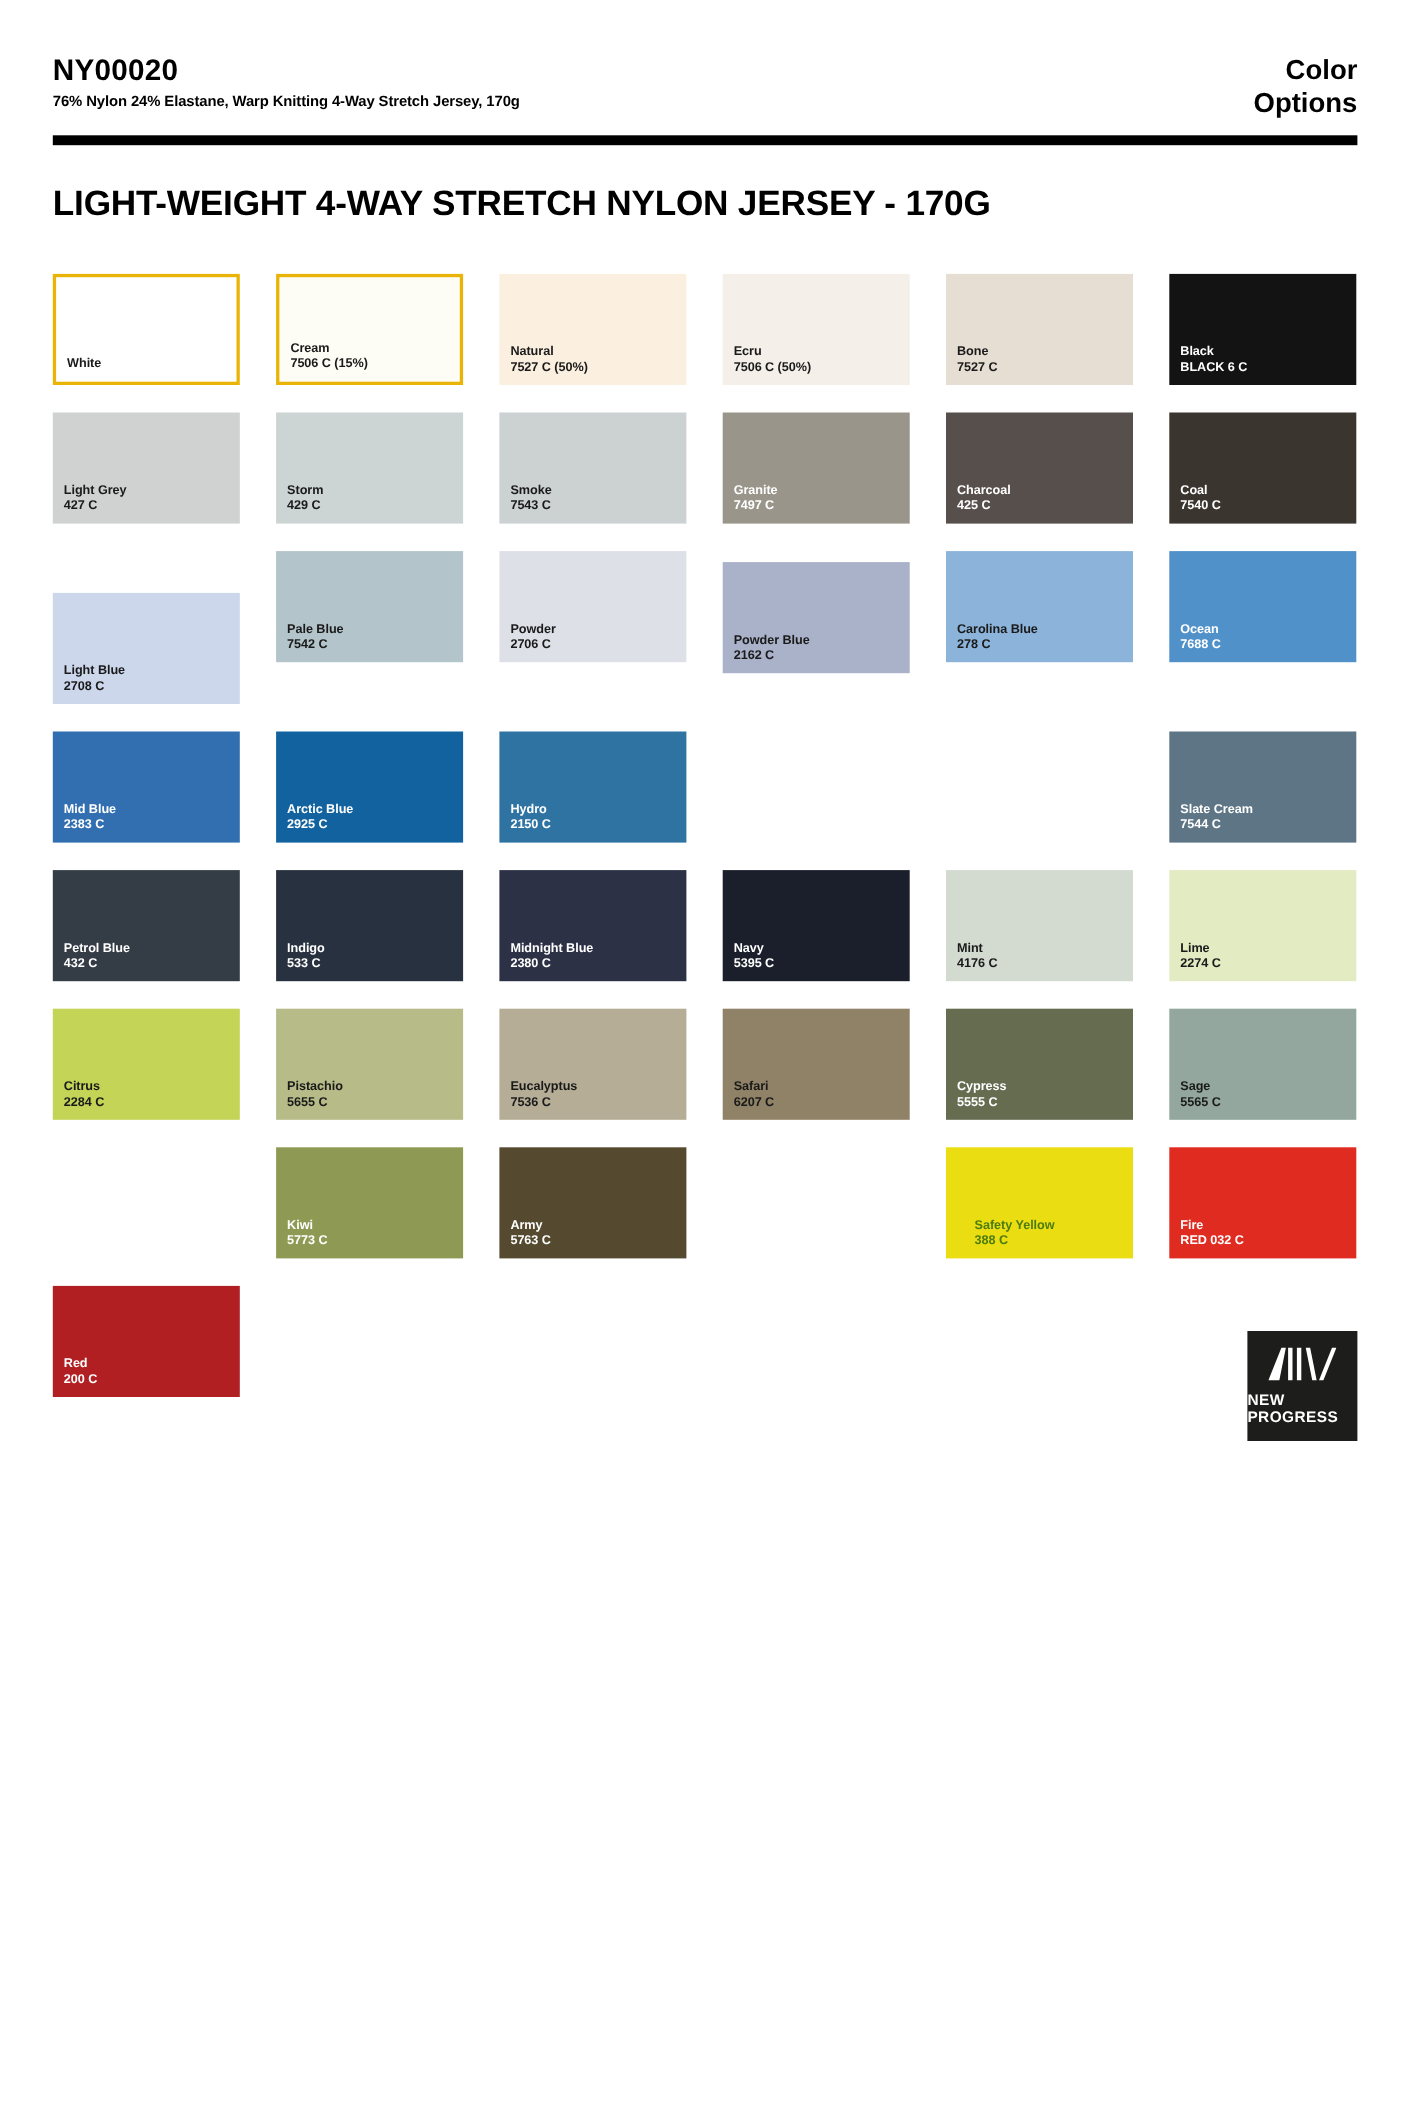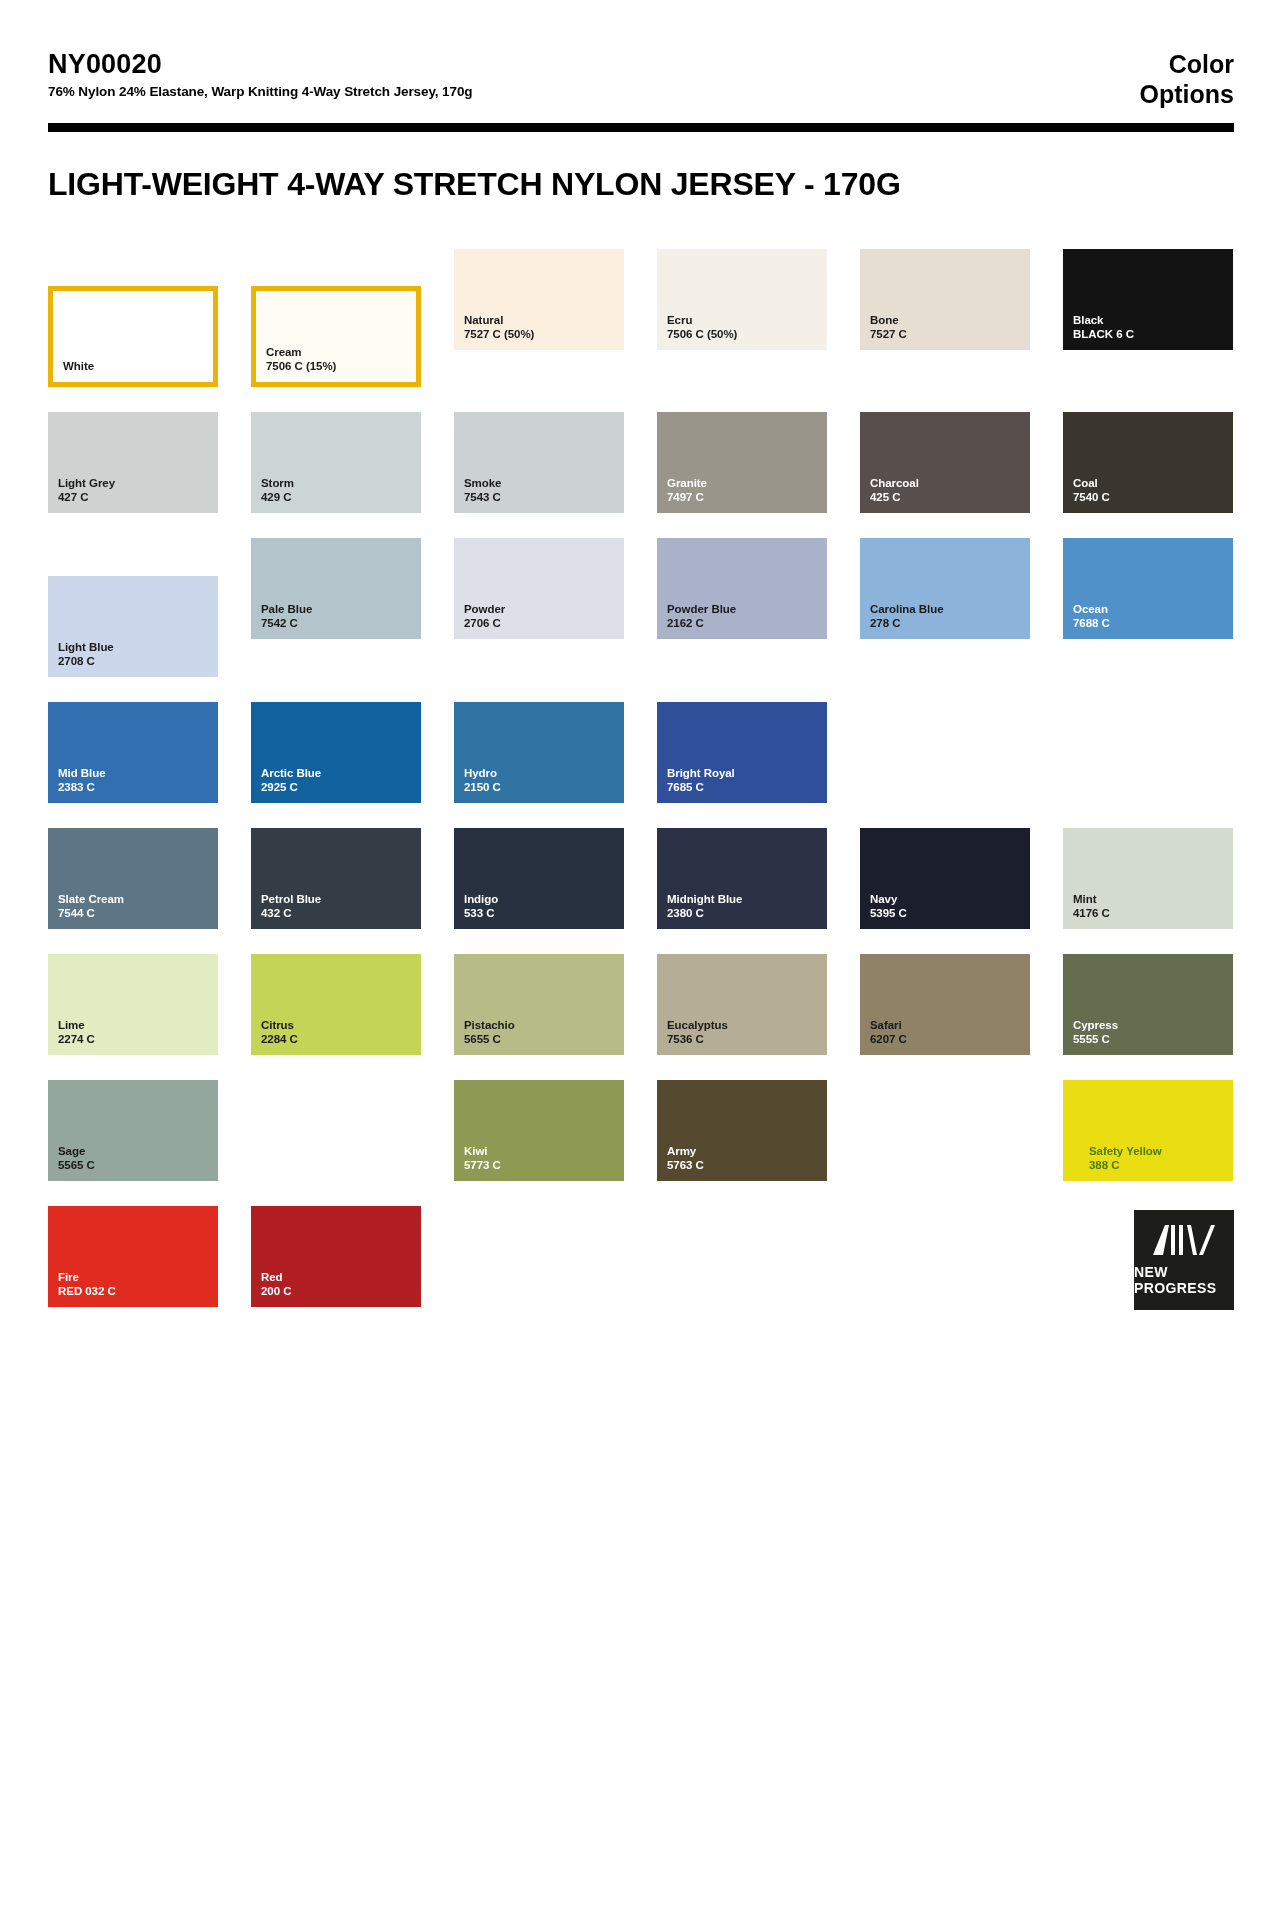--- a/index.html
+++ b/index.html
@@ -79,21 +79,21 @@
   }
 
   .swatch {
     position: relative;
     height: 101px;
     overflow: hidden;
   }
 
   .swatch.empty { background: transparent; }
 
-  .swatch.bordered { border: 5px solid #eab308; margin-top: 37px; }
+  .swatch.bordered { border: 3px solid #eab308; }
 
   .swatch-labels {
     position: absolute;
     left: 10px;
     bottom: 9px;
     line-height: 1.22;
   }
 
   .swatch-name {
     font-size: 11.5px;
@@ -238,21 +238,21 @@
           <span class="swatch-name">Pale Blue</span>
           <span class="swatch-code">7542 C</span>
         </div>
       </div>
       <div class="swatch" style="background: rgb(221, 224, 231);">
         <div class="swatch-labels" style="color: rgb(26, 26, 26);">
           <span class="swatch-name">Powder</span>
           <span class="swatch-code">2706 C</span>
         </div>
       </div>
-      <div class="swatch" style="background: rgb(170, 178, 202);">
+      <div class="swatch" style="background: rgb(170, 178, 202); margin-top: 10px;">
         <div class="swatch-labels" style="color: rgb(26, 26, 26);">
           <span class="swatch-name">Powder Blue</span>
           <span class="swatch-code">2162 C</span>
         </div>
       </div>
       <div class="swatch" style="background: rgb(140, 180, 218);">
         <div class="swatch-labels" style="color: rgb(26, 26, 26);">
           <span class="swatch-name">Carolina Blue</span>
           <span class="swatch-code">278 C</span>
         </div>
@@ -272,26 +272,20 @@
       <div class="swatch" style="background: rgb(18, 98, 159);">
         <div class="swatch-labels" style="color: rgb(255, 255, 255);">
           <span class="swatch-name">Arctic Blue</span>
           <span class="swatch-code">2925 C</span>
         </div>
       </div>
       <div class="swatch" style="background: rgb(47, 115, 163);">
         <div class="swatch-labels" style="color: rgb(255, 255, 255);">
           <span class="swatch-name">Hydro</span>
           <span class="swatch-code">2150 C</span>
-        </div>
-      </div>
-      <div class="swatch" style="background: rgb(47, 79, 155);">
-        <div class="swatch-labels" style="color: rgb(255, 255, 255);">
-          <span class="swatch-name">Bright Royal</span>
-          <span class="swatch-code">7685 C</span>
         </div>
       </div>
       <div class="swatch empty"></div>
       <div class="swatch empty"></div>
       <div class="swatch" style="background: rgb(93, 117, 133);">
         <div class="swatch-labels" style="color: rgb(255, 255, 255);">
           <span class="swatch-name">Slate Cream</span>
           <span class="swatch-code">7544 C</span>
         </div>
       </div>

